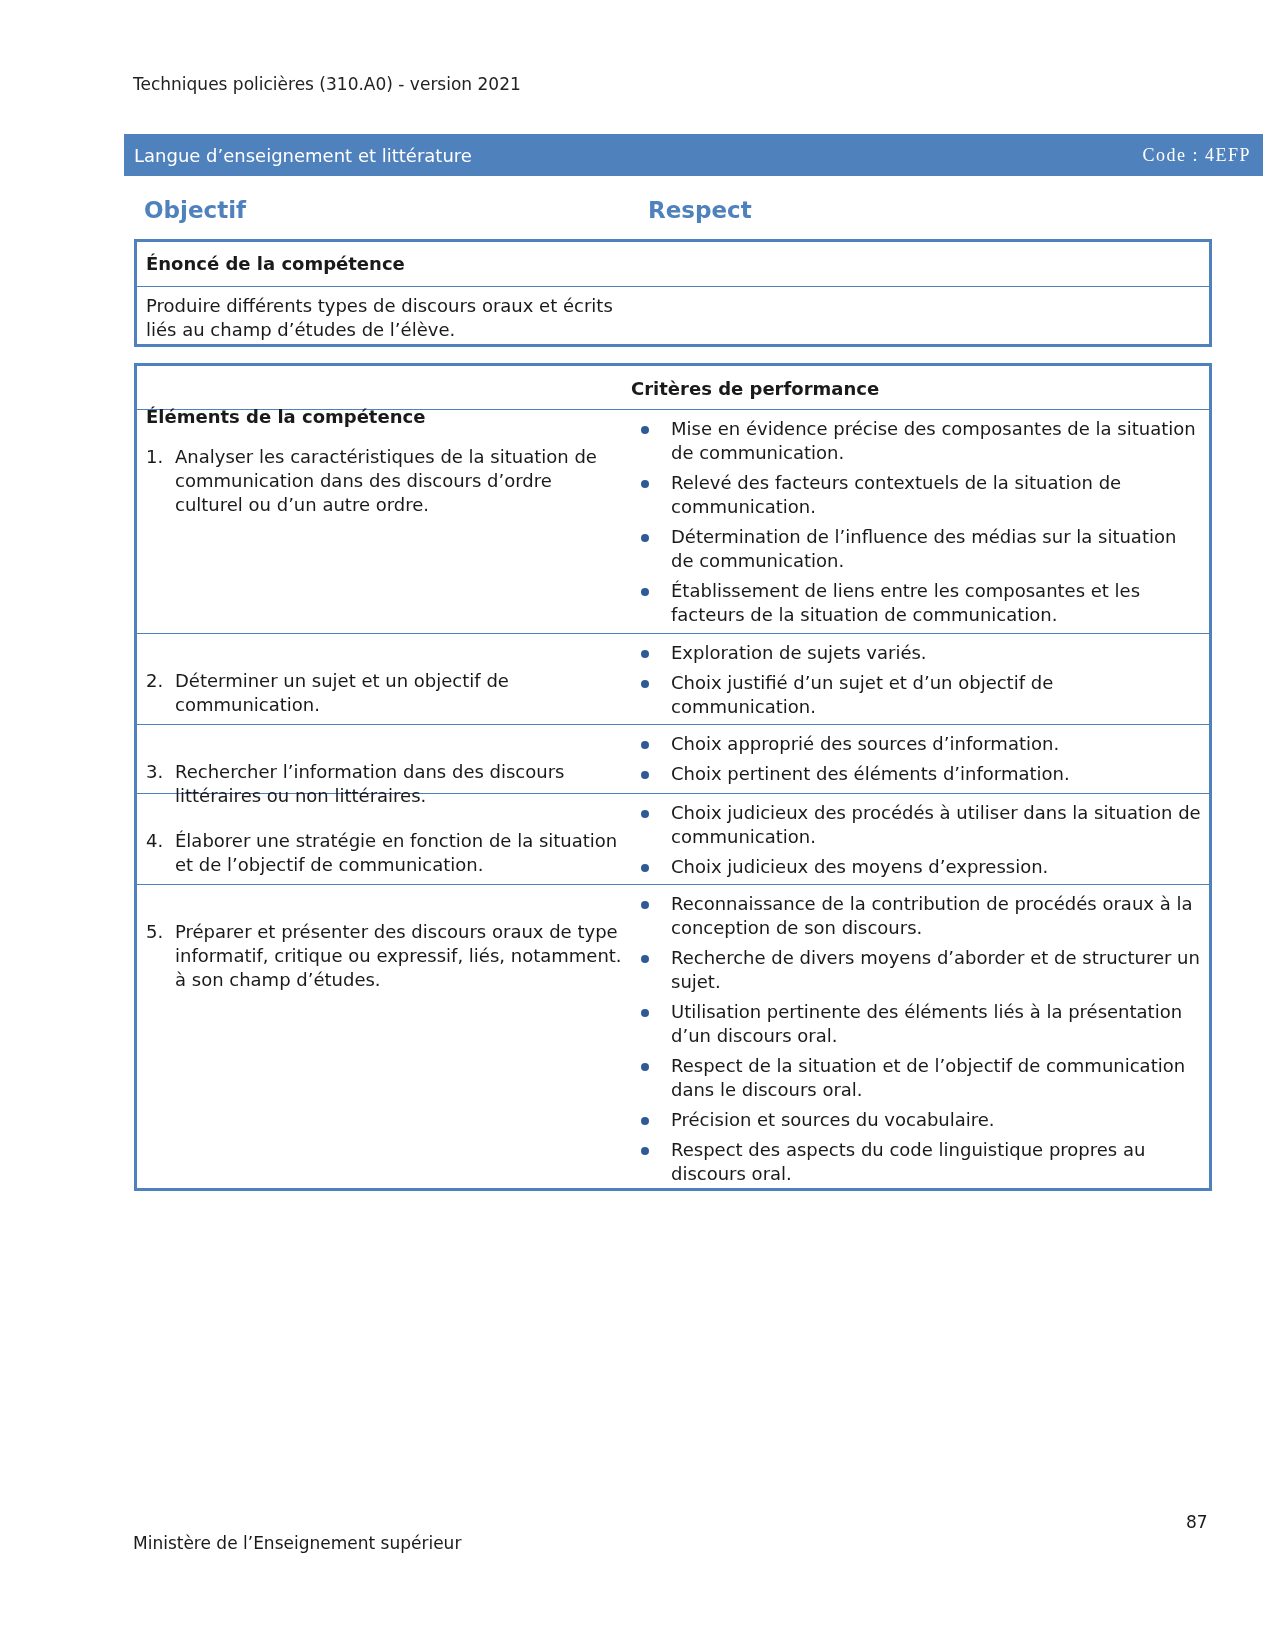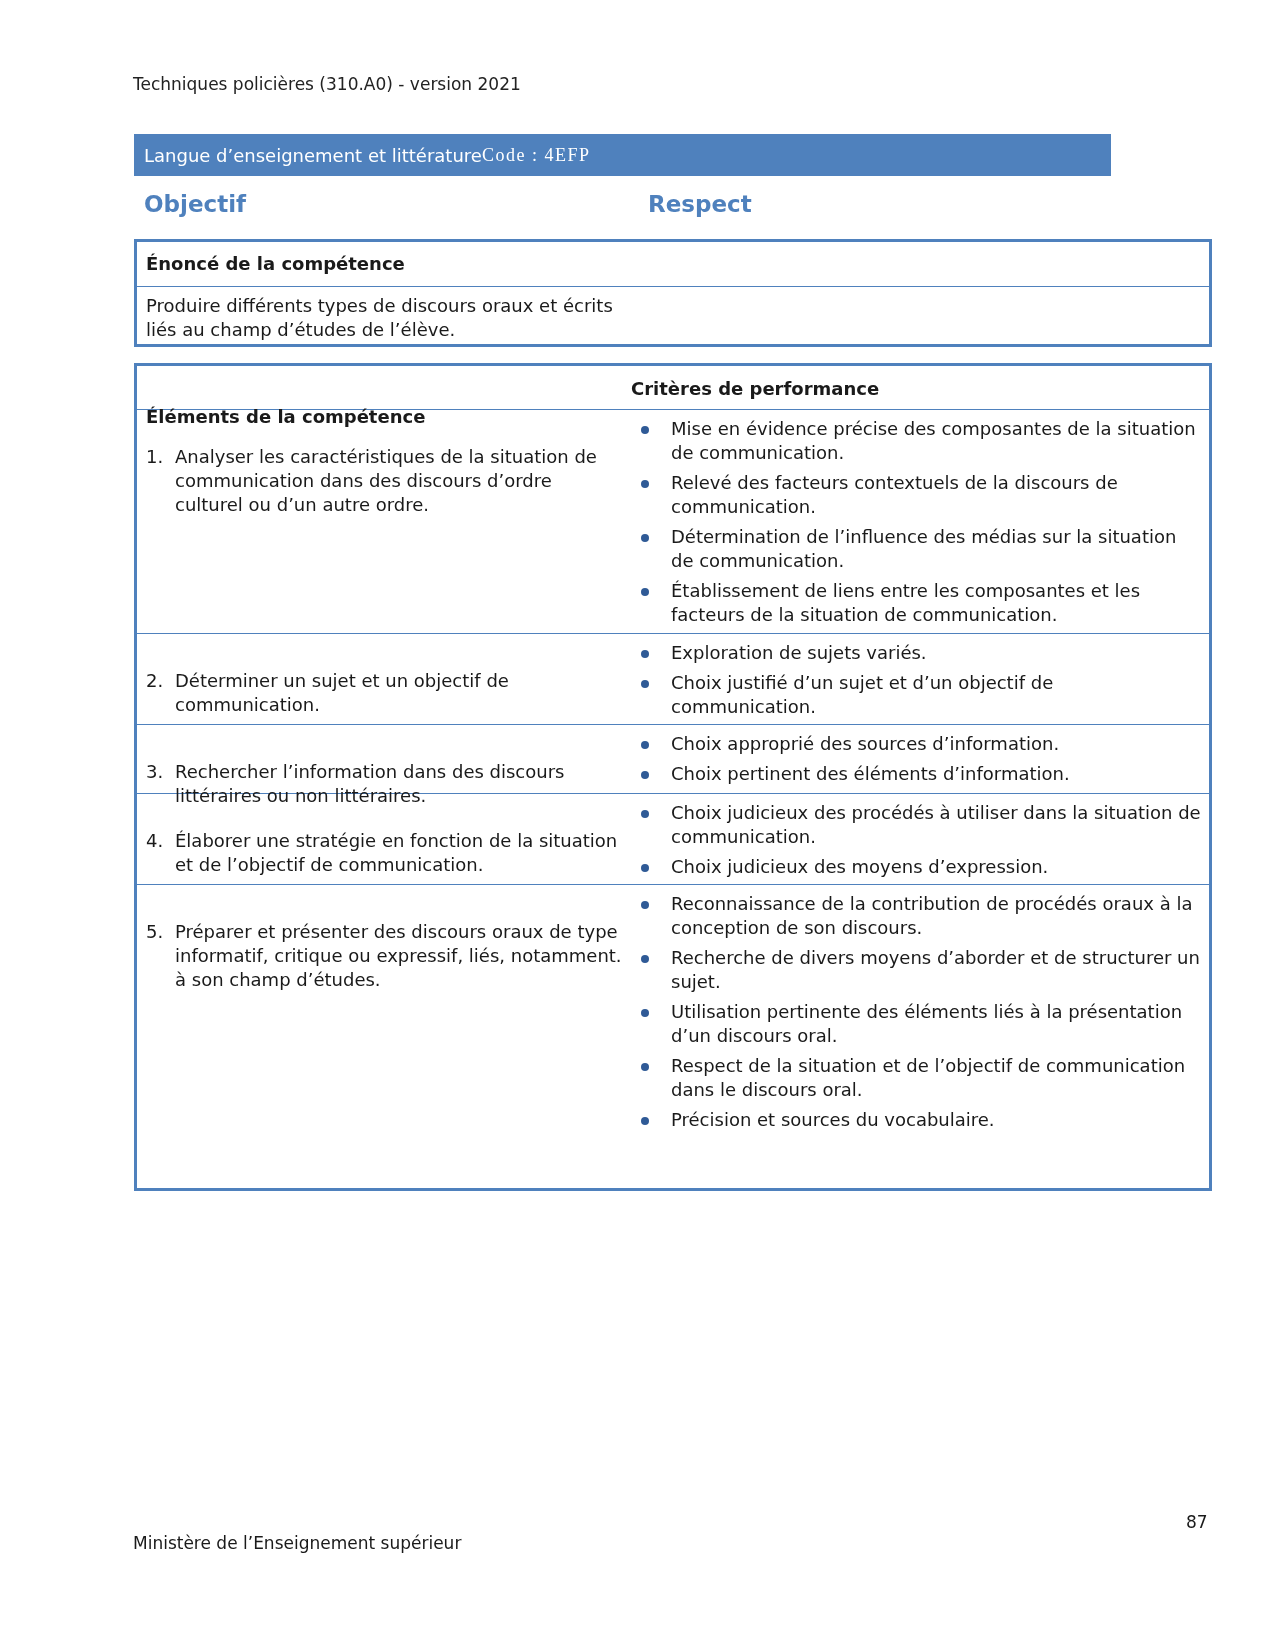--- a/index.html
+++ b/index.html
@@ -1,21 +1,21 @@
 <!DOCTYPE html>
 <html><head>
 <meta charset="utf-8">
 <style>
   html, body { margin:0; padding:0; background:#ffffff; }
   body { width:1275px; height:1650px; position:relative; font-family:"DejaVu Sans", sans-serif; color:#1a1a1a; }
   .page-header { position:absolute; left:133px; top:74px; font-size:17px; color:#222; }
-  .title-bar { position:absolute; left:134px; top:134px; width:977px; height:42px; background:#4f81bd; color:#ffffff; font-size:18px; display:flex; align-items:center; justify-content:flex-start; box-sizing:border-box; padding:0 12px 0 10px; }
+  .title-bar { position:absolute; left:124px; top:134px; width:1139px; height:42px; background:#4f81bd; color:#ffffff; font-size:18px; display:flex; align-items:center; justify-content:space-between; box-sizing:border-box; padding:0 12px 0 10px; }
   .title-bar .code { letter-spacing:1.5px;font-family:Liberation Serif, serif; }
   .col-heads { position:absolute; top:191px; left:134px; width:1007px; height:30px; }
-  .col-heads span { position:absolute; font-size:23px; font-weight:bold; color:#4f81bd; }
+  .col-heads span { position:absolute; font-size:23px; font-weight:bold; color:#4f81bd;margin-top:6px; }
   .col-heads .obj { left:10px; }
   .col-heads .std { left:514px; }
   .tbl { position:absolute; left:134px; width:1078px; border:3px solid #4f81bd; box-sizing:border-box; }
   .t1 { top:239px; height:108px; }
   .t1 .h { height:45px; border-bottom:1px solid #4f81bd; box-sizing:border-box; padding:11px 0 0 9px; font-weight:bold; font-size:18px; }
   .t1 .b { padding:7px 0 0 9px; font-size:18px; line-height:24px; width:480px; }
   .t2 { top:363px; height:828px; }
   .row { display:flex; border-top:1px solid #4f81bd; box-sizing:border-box; }
   .row:first-child { border-top:none; }
   .row .c1 { width:494px; box-sizing:border-box; padding:7px 6px 0 9px; font-size:18px; line-height:24px;margin-top:28px; }
@@ -65,21 +65,21 @@
         </div>
       </div>
     <div class="c2">
         <ul class="crit">
       <li>
             <span class="bul"></span>
             <span>Mise en évidence précise des composantes de la situation de communication.</span>
           </li>
       <li>
             <span class="bul"></span>
-            <span>Relevé des facteurs contextuels de la discours de communication.</span>
+            <span>Relevé des facteurs contextuels de la situation de communication.</span>
           </li>
       <li>
             <span class="bul"></span>
             <span>Détermination de l’influence des médias sur la situation de communication.</span>
           </li>
       <li>
             <span class="bul"></span>
             <span>Établissement de liens entre les composantes et les facteurs de la situation de communication.</span>
           </li>
     </ul>
@@ -171,19 +171,23 @@
             <span>Utilisation pertinente des éléments liés à la présentation d’un discours oral.</span>
           </li>
       <li>
             <span class="bul"></span>
             <span>Respect de la situation et de l’objectif de communication dans le discours oral.</span>
           </li>
       <li>
             <span class="bul"></span>
             <span>Précision et sources du vocabulaire.</span>
           </li>
+      <li>
+            <span class="bul"></span>
+            <span>Respect des aspects du code linguistique propres au discours oral.</span>
+          </li>
     </ul>
       </div>
   </div>
 </div>
 
 <div class="page-num">87</div>
 <div class="footer">Ministère de l’Enseignement supérieur</div>
 
 </body></html>

